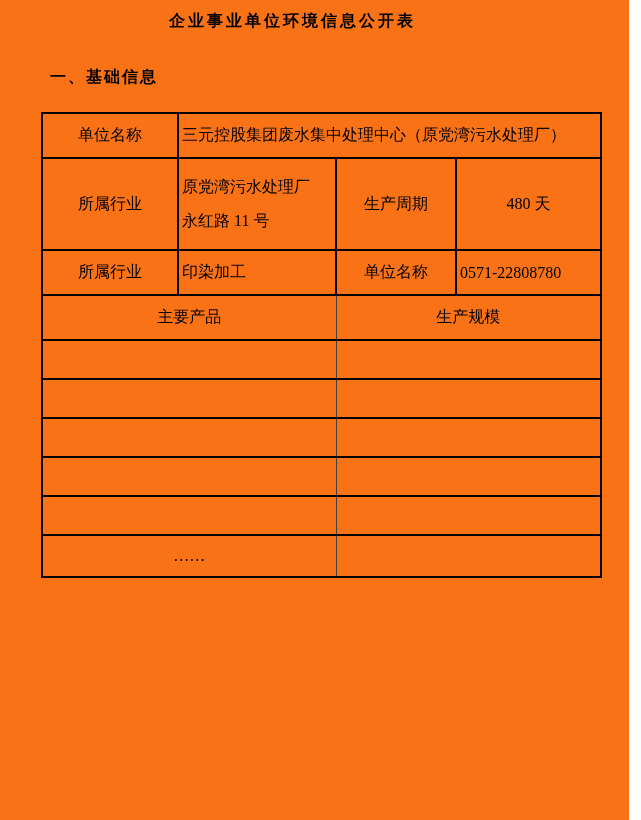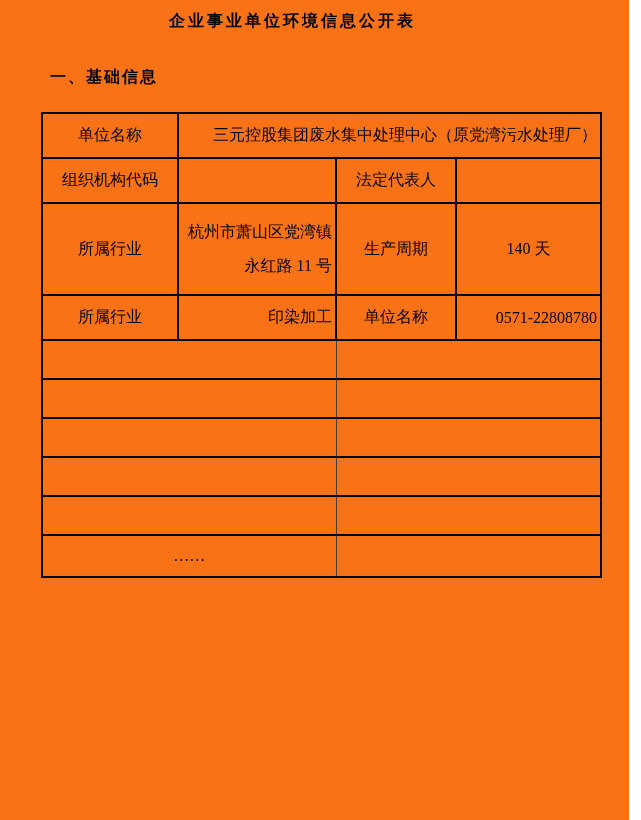--- a/index.html
+++ b/index.html
@@ -43,21 +43,21 @@
   }
   table.info-table td {
     border: 2px solid #000;
     font-size: 16px;
     padding: 11px 3px;
     vertical-align: middle;
     overflow: hidden;
     word-break: break-all;
   }
   .tc { text-align: center; }
-  .tl { text-align: right; }
+  .tl { text-align: left; }
   .addr-cell { line-height: 34px; padding-left: 4px; }
   .big-label { line-height: 35px; text-align: center; }
   .val-tight { padding-left: 3px; }
   
   tr.thin-v td {
     border-left: 1px solid #3f3f3f;
     border-right: 1px solid #3f3f3f;
   }
   .h43 { height: 43px; }
   .h38 { height: 38px; }
@@ -82,42 +82,40 @@
       <col style="width:120px">
       <col style="width:145px">
     </colgroup>
     <tbody>
 
       <tr class="h43">
         <td class="tc">单位名称</td>
         <td class="tl val-tight" colspan="3">三元控股集团废水集中处理中心（原党湾污水处理厂）</td>
       </tr>
 
-      <tr class="h38">
-        <td class="tc">组织机构代码</td>
-        <td class="tl"></td>
-        <td class="tc">法定代表人</td>
-        <td class="tl"></td>
-      </tr>
 
       <tr class="h75">
         <td class="tc">所属行业</td>
-        <td class="tl addr-cell"><span>杭州市萧山区党湾镇</span><br><span>永红路 11 号</span></td>
+        <td class="tl addr-cell"><span>原党湾污水处理厂</span><br><span>永红路 11 号</span></td>
         <td class="tc">生产周期</td>
-        <td class="tc">140 天</td>
+        <td class="tc">480 天</td>
       </tr>
 
       <tr class="h38">
         <td class="tc">所属行业</td>
         <td class="tl val-tight">印染加工</td>
         <td class="tc">单位名称</td>
         <td class="tl val-tight">0571-22808780</td>
       </tr>
 
 
+      <tr class="h38 thin-v">
+        <td class="tc" colspan="2">主要产品</td>
+        <td class="tc" colspan="2">生产规模</td>
+      </tr>
 
       <tr class="h39 thin-v">
         <td class="tc" colspan="2"></td>
         <td class="tc" colspan="2"></td>
       </tr>
       <tr class="h39 thin-v">
         <td class="tc" colspan="2"></td>
         <td class="tc" colspan="2"></td>
       </tr>
       <tr class="h39 thin-v">

